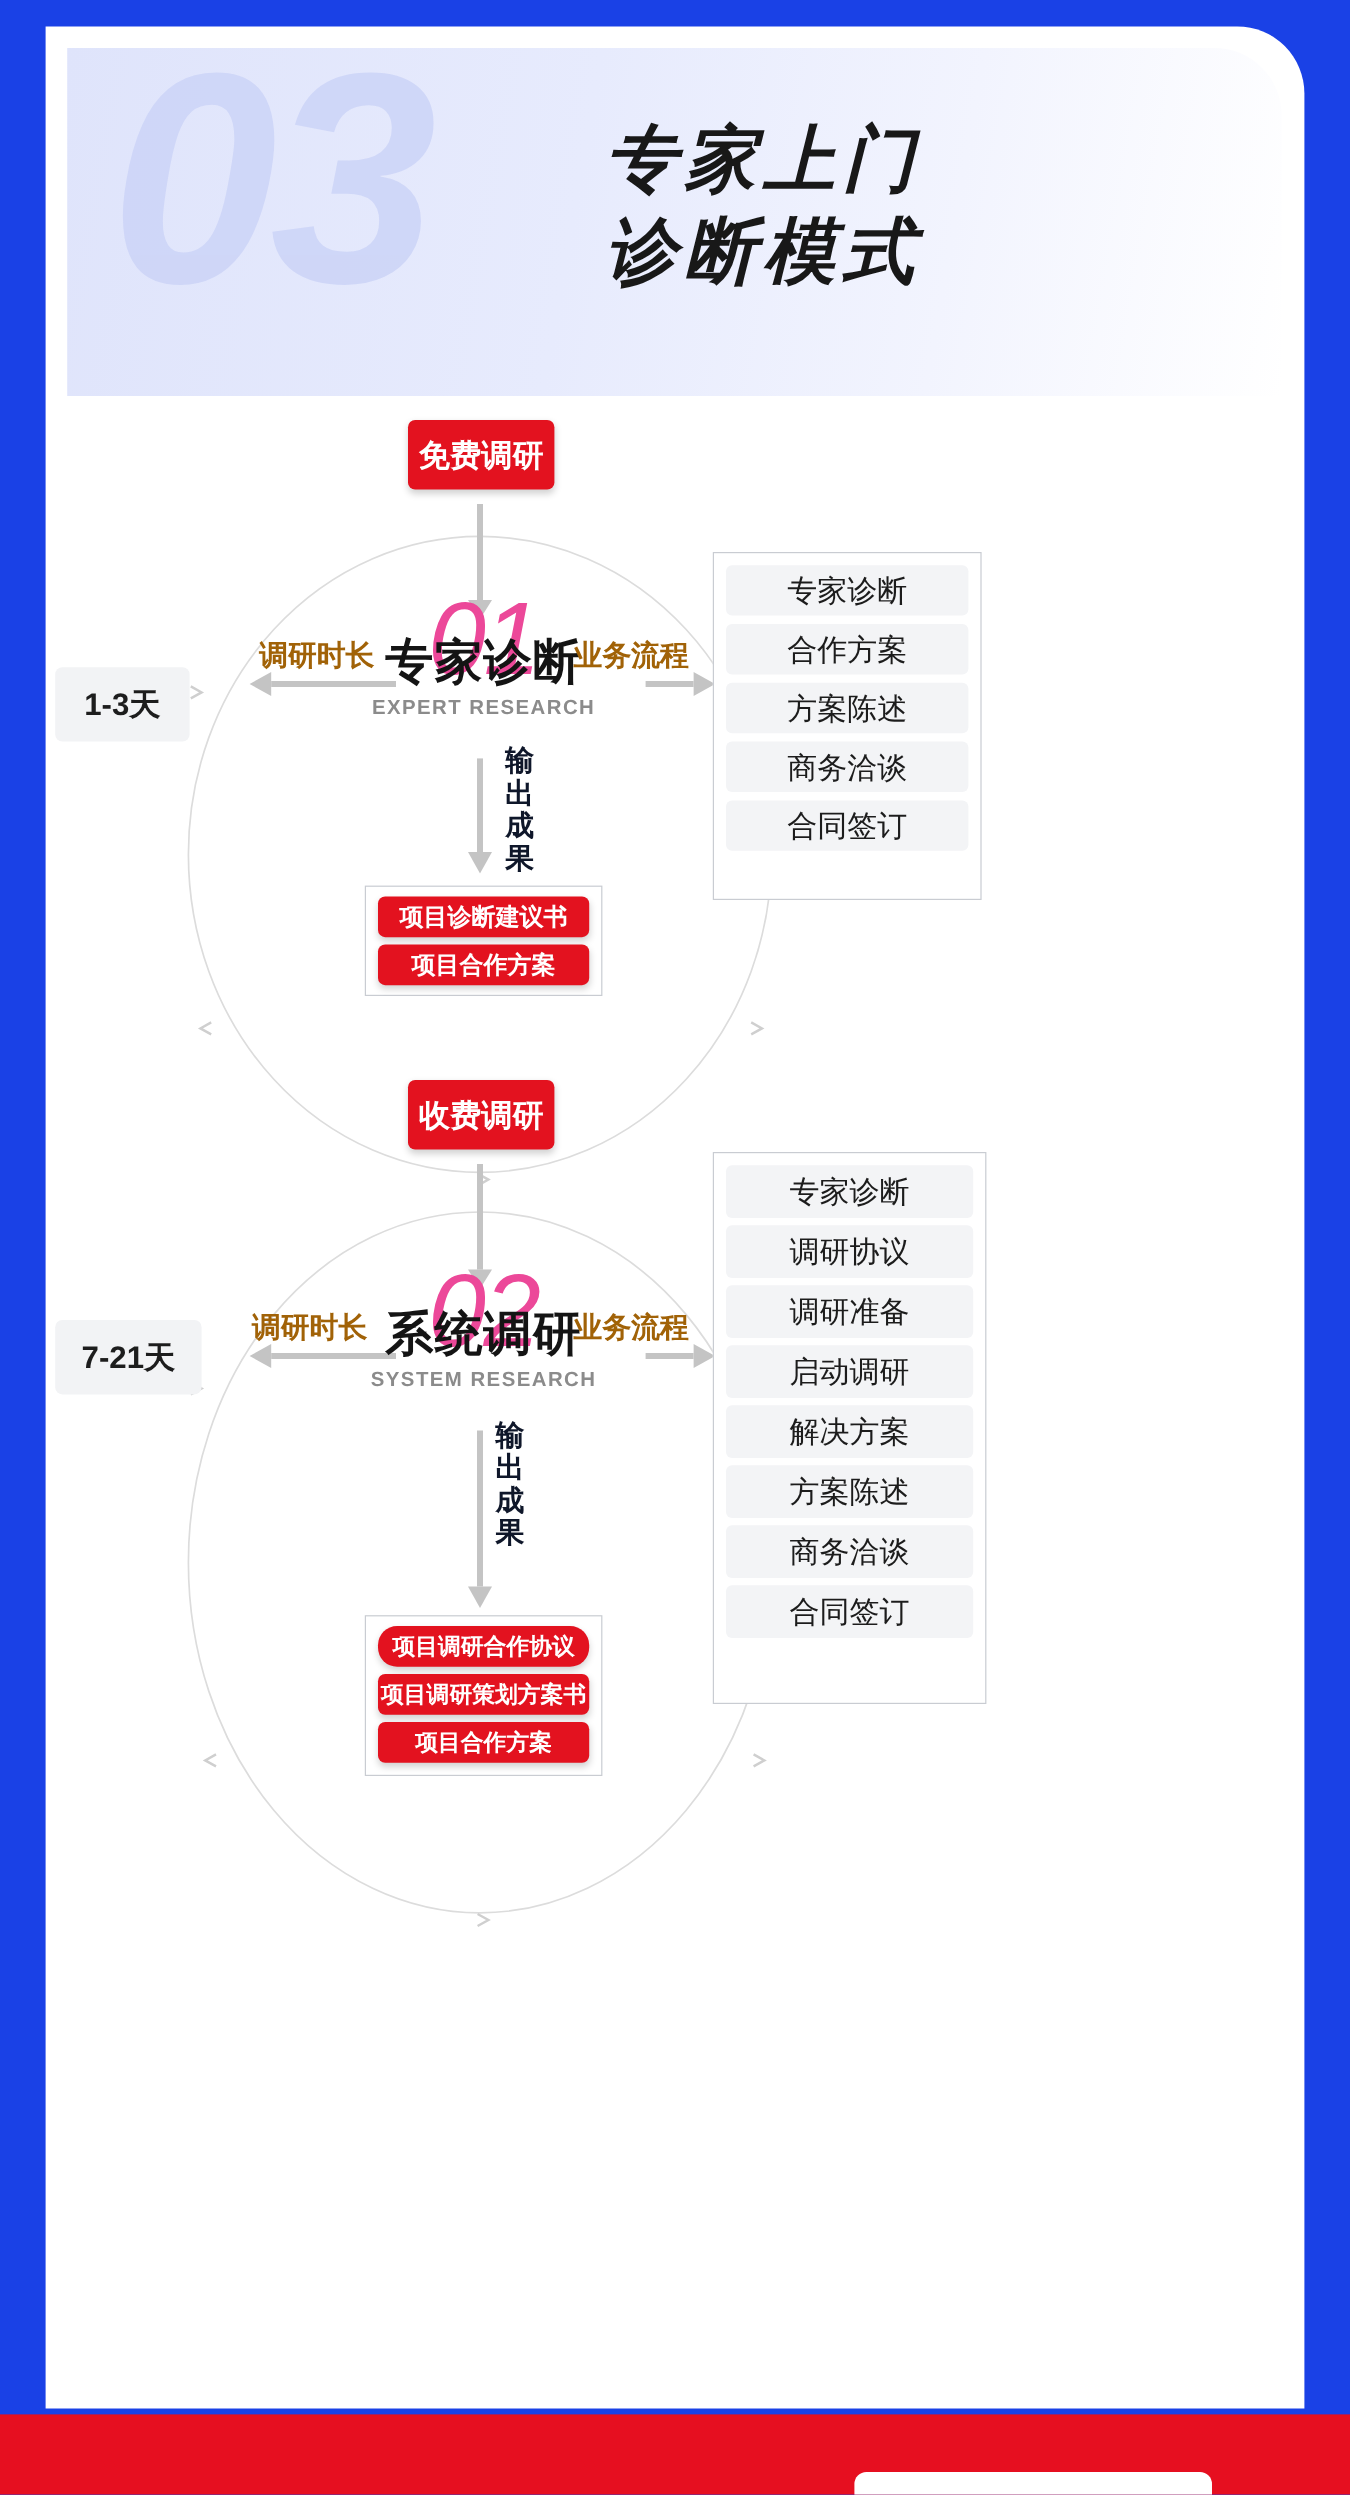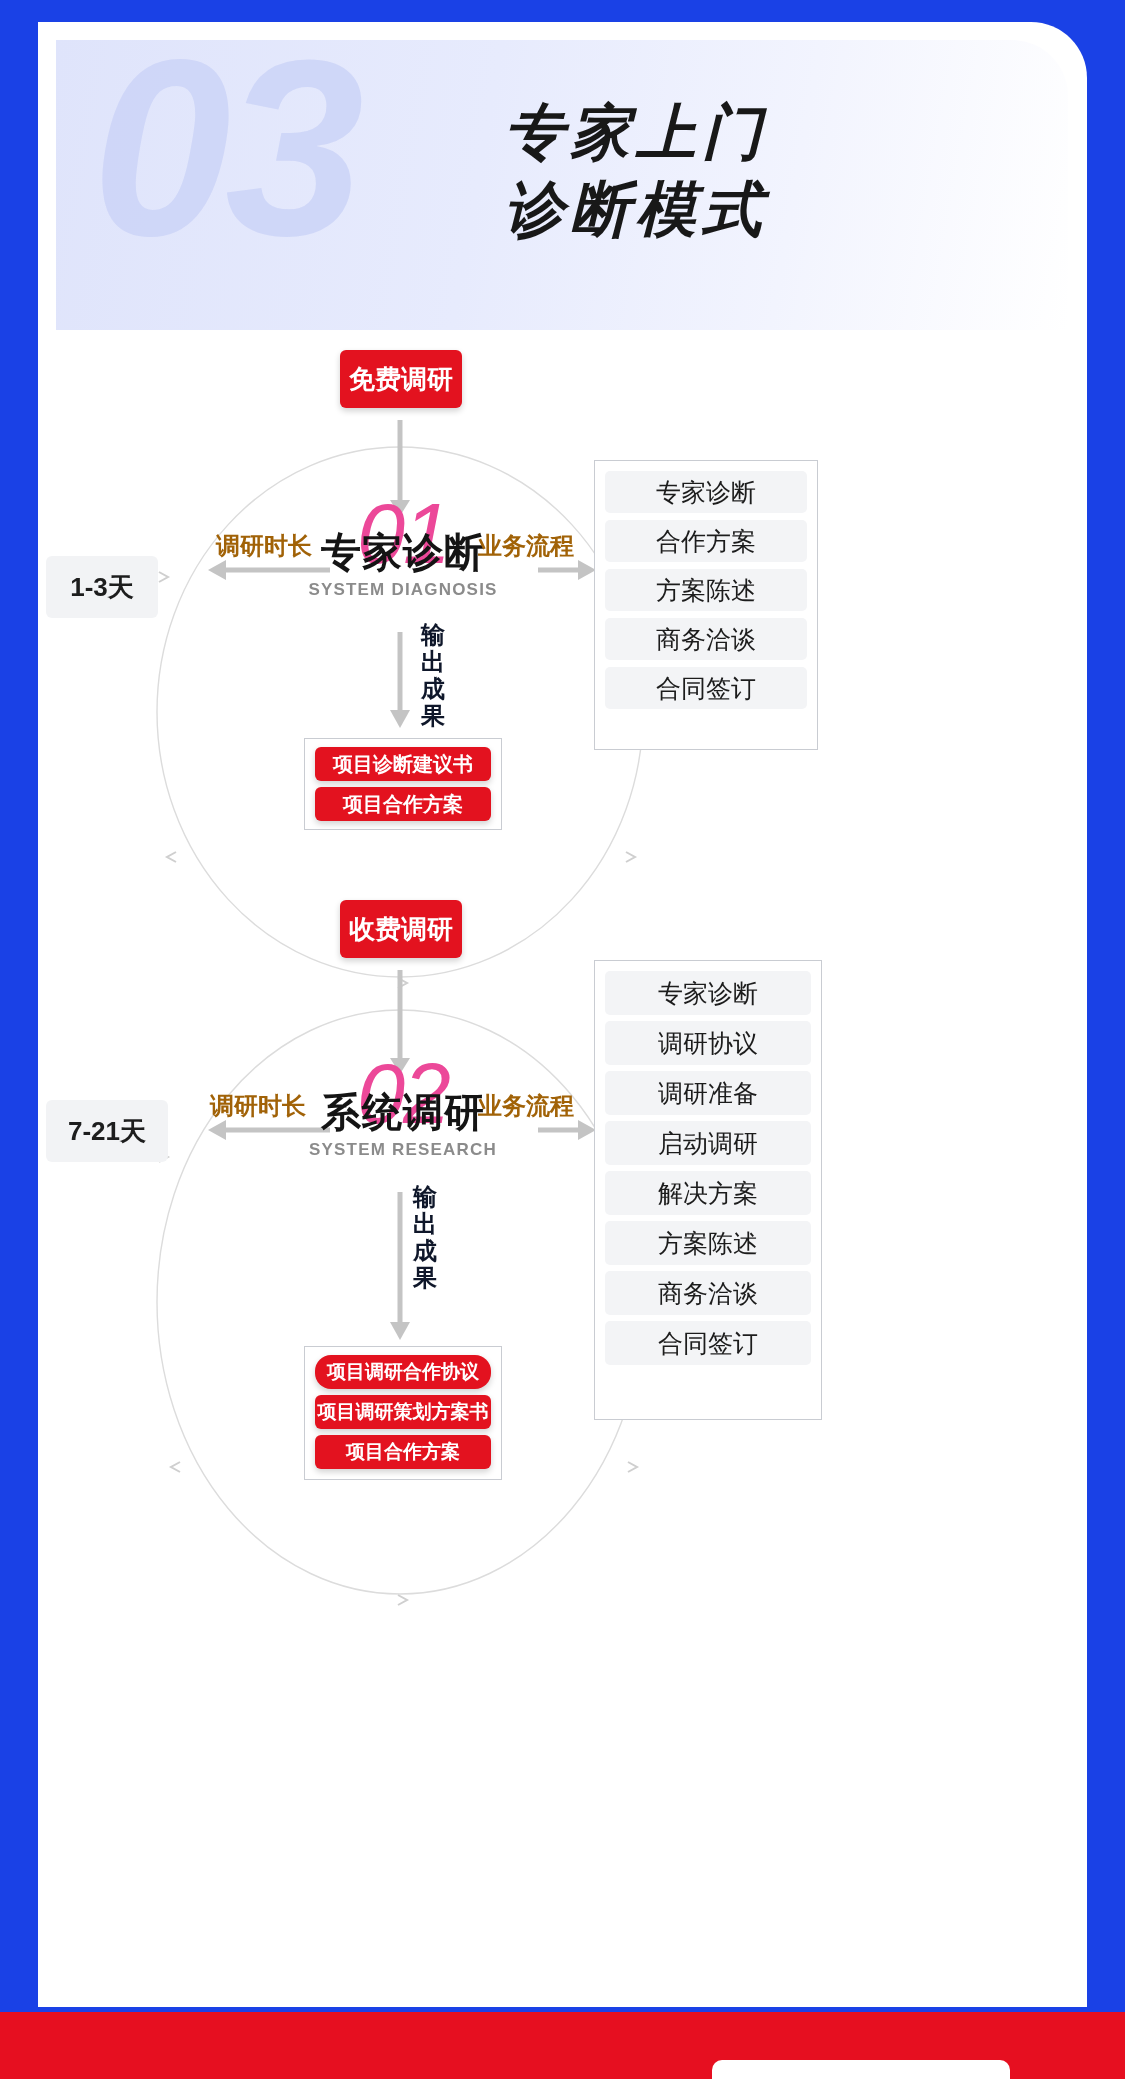--- a/index.html
+++ b/index.html
@@ -211,21 +211,21 @@
       <path d="M352,398 L372,398 L362,416 Z" fill="#c4c4c4"></path>
     </svg>
 
     <div class="pill-red" style="position:absolute;left:302px;top:38px;width:122px;height:58px;font-size:26px;">
       <span>免费调研</span>
     </div>
 
     <div style="position:absolute;left:240px;top:178px;width:250px;text-align:center;">
       <div class="big-ghost-num">01</div>
       <div class="center-cn" style="margin-top:-44px;">专家诊断</div>
-      <div class="center-en">SYSTEM DIAGNOSIS</div>
+      <div class="center-en">EXPERT RESEARCH</div>
     </div>
 
     <div class="label-small" style="position:absolute;left:178px;top:218px;">调研时长</div>
     <div class="gray-box" style="position:absolute;left:8px;top:244px;width:112px;height:62px;">
       <span>1-3天</span>
     </div>
 
     <div class="label-small" style="position:absolute;left:440px;top:218px;">业务流程</div>
 
     <div class="vert-label" style="position:absolute;left:380px;top:310px;">输出成果</div>

